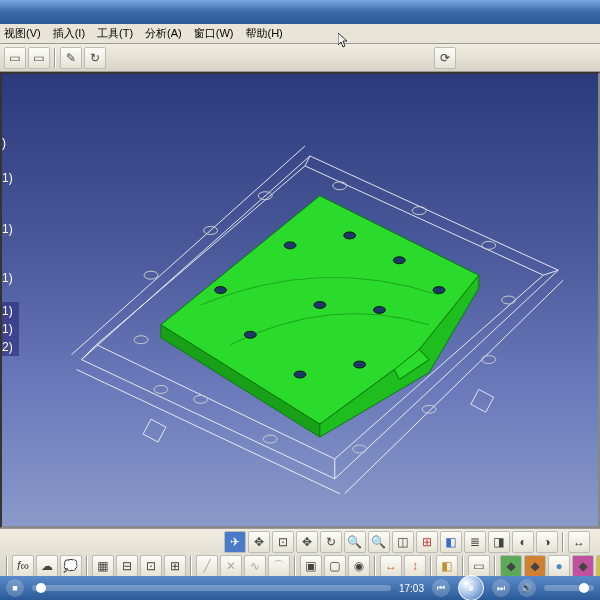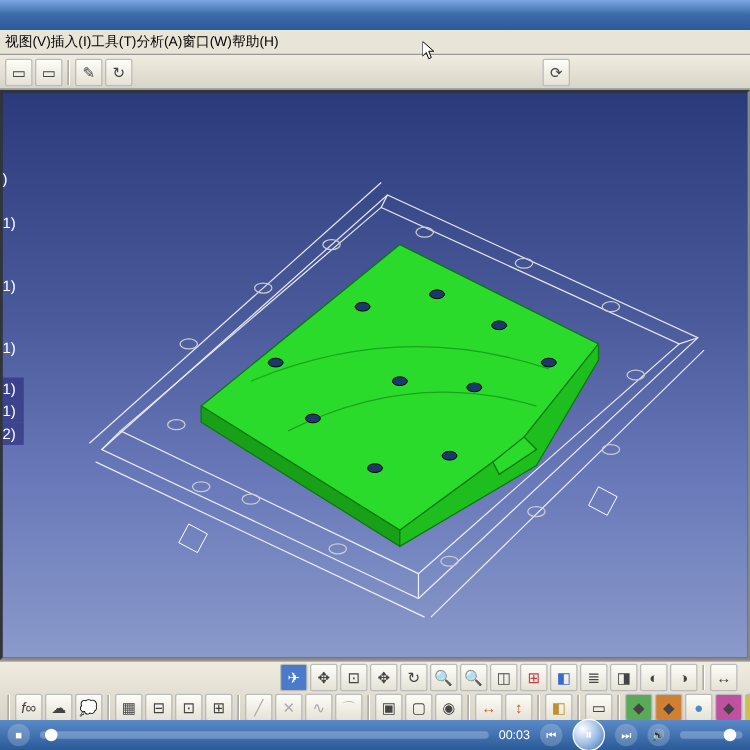--- a/index.html
+++ b/index.html
@@ -1,18 +1,18 @@
 <!DOCTYPE html>
 <html><head>
 <meta charset="utf-8">
 <style>
 * { margin:0; padding:0; box-sizing:border-box; }
 body { font-family:"Microsoft YaHei",sans-serif; font-size:11px; width:600px; height:600px; overflow:hidden; background:#0a2a5a; position:relative; }
 .titlebar { height:24px; background:linear-gradient(180deg,#7aa7e0 0%,#3a6aa8 50%,#2a5a98 100%); display:flex; align-items:center; padding:0 4px; color:#fff; }
-.menubar { height:20px; background:#e8e4d8; display:flex; align-items:center; padding:0 4px; color:#000; border-bottom:1px solid #999; }
+.menubar { height:20px; background:#e8e4d8; display:flex; align-items:center; padding:0 4px; gap:12px; color:#000; border-bottom:1px solid #999; }
 .menubar span { cursor:default; }
 .toolbar1 { height:28px; background:linear-gradient(#f0ede0,#d8d4c8); display:flex; align-items:center; padding:0 4px; gap:2px; border-bottom:1px solid #999; }
 .tbtn { width:22px; height:22px; border:1px solid #bbb; background:linear-gradient(#fdfdf8,#e5e2d5); display:flex; align-items:center; justify-content:center; font-size:12px; color:#444; border-radius:2px; }
 .sep { width:2px; height:20px; border-left:1px solid #999; border-right:1px solid #fff; margin:0 2px; }
 .viewport { position:absolute; top:72px; left:0; right:0; bottom:72px; background:linear-gradient(180deg,#2a3a7a 0%,#4a5a9a 40%,#6a7aba 70%,#8a9aca 100%); border:2px inset #888; overflow:hidden; }
 .treelabels { position:absolute; left:0; top:60px; color:#fff; font-size:12px; }
 .treelabels div { height:50px; display:flex; align-items:center; }
 .treelabels .sel { background:rgba(40,40,120,.6); padding:0 6px 0 0; }
 svg.scene { position:absolute; top:0; left:0; width:100%; height:100%; }
 .bottombar { position:absolute; bottom:24px; left:0; right:0; height:48px; background:linear-gradient(#f0ede0,#d8d4c8); border-top:1px solid #999; display:flex; flex-wrap:wrap; align-items:center; padding:2px 4px; gap:2px; }
@@ -175,21 +175,21 @@
     <div class="tbtn" style="background:#d0c040">◆</div>
 
   </div>
 </div>
 
 <div class="player">
   <div class="pbtn">■</div>
   <div class="track">
       <div class="thumb" style="left:1%"></div>
     </div>
-  <span>00:03</span>
+  <span>17:03</span>
   <div class="pbtn">⏮</div>
   <div class="pbtn main">⏸</div>
   <div class="pbtn">⏭</div>
   <div class="pbtn">🔊</div>
   <div class="track" style="flex:0 0 50px">
       <div class="thumb" style="left:70%"></div>
     </div>
 </div>
 
 <svg class="cursor-arrow" style="left:338px;top:33px" viewBox="0 0 16 16">

